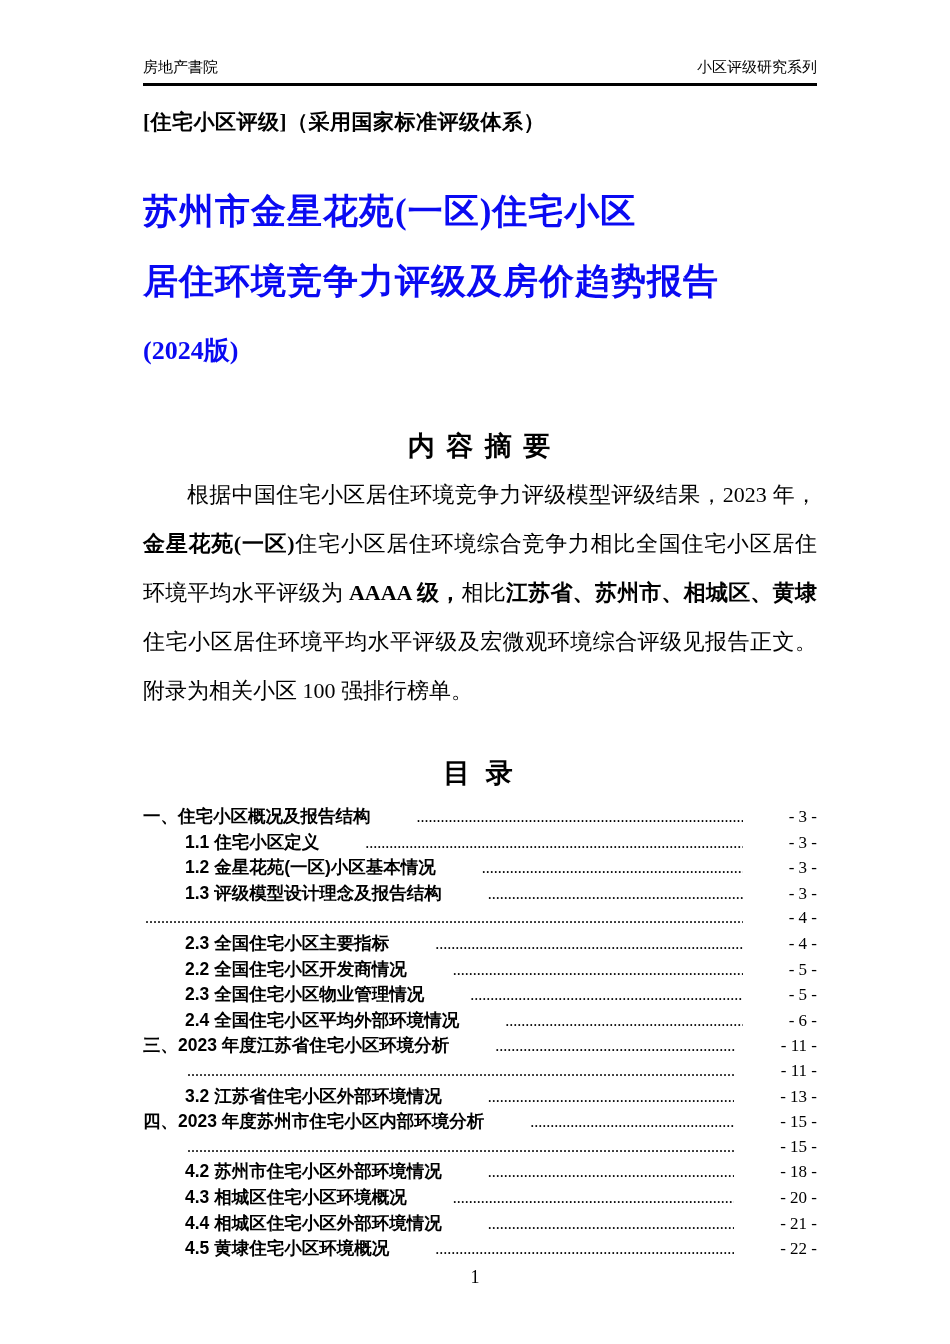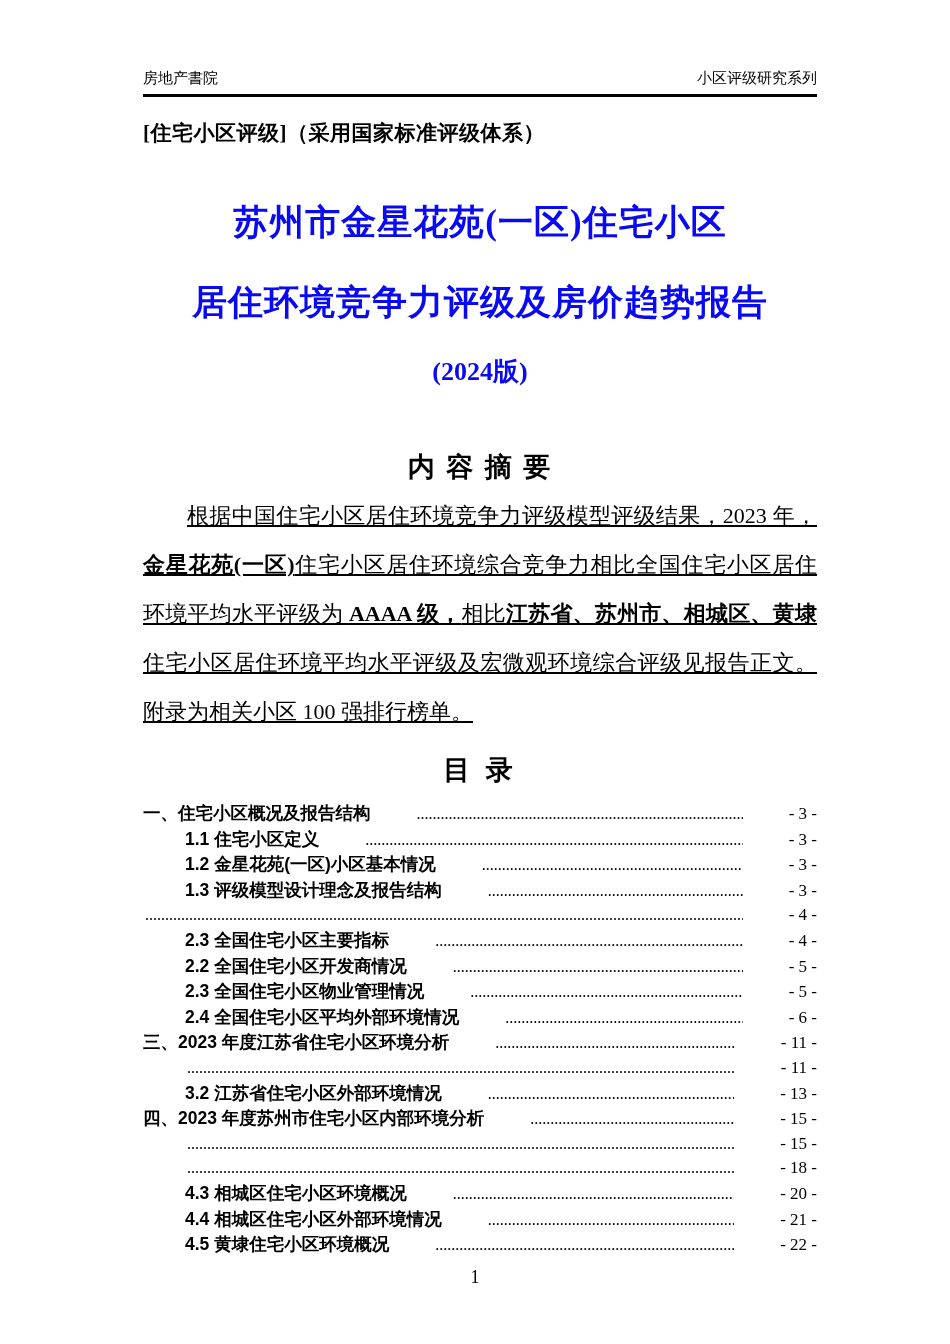--- a/index.html
+++ b/index.html
@@ -6,21 +6,21 @@
   body {
     width: 950px; height: 1344px;
     background: #ffffff;
     position: relative;
     color: #000;
     font-family: "Liberation Serif", "DejaVu Serif", serif;
     overflow: hidden;
   }
   .content {
     position: absolute;
-    left: 143px; top: 11px;
+    left: 143px; top: 0;
     width: 674px;
   }
   
   .header-row {
     margin-top: 58px;
     display: flex;
     justify-content: space-between;
     align-items: flex-end;
     font-family: "Liberation Sans", "DejaVu Sans", sans-serif;
     font-size: 15px;
@@ -29,47 +29,46 @@
   }
   
   .doc-label {
     margin-top: 22px;
     font-size: 21px;
     font-weight: 700;
     letter-spacing: 0.5px;
   }
   
   .doc-title-line {
-    text-align: center;
+    text-align: left;
     font-weight: 700;
     font-family: "Liberation Serif", "DejaVu Serif", serif;
   }
   .title-l1 { margin-top: 52px; font-size: 35px; letter-spacing: 1px; }
-  .title-l2 { margin-top: 33px; font-size: 35px; letter-spacing: 1px; }
+  .title-l2 { margin-top: 23px; font-size: 35px; letter-spacing: 1px; }
   .title-l3 { margin-top: 28px; font-size: 26px; }
   
   .section-heading {
     text-align: center;
     font-family: "Liberation Sans", "DejaVu Sans", sans-serif;
     font-weight: 700;
     font-size: 27px;
     letter-spacing: 2px;
   }
   .abstract-heading { margin-top: 60px; }
   .abstract-para {
     margin-top: 6px;
     font-size: 22px;
     line-height: 49px;
     text-align: justify;
     text-indent: 2em;
-    text-decoration: underline;
   }
   .abstract-para .seg-bold { font-weight: 700; }
   
-  .toc-heading { margin-top: 16px; letter-spacing: 4px; }
+  .toc-heading { margin-top: 40px; letter-spacing: 4px; }
   .toc-list { margin-top: 13px; }
   .toc-row {
     display: flex;
     align-items: baseline;
     font-family: "Liberation Sans", "DejaVu Sans", sans-serif;
     font-weight: 600;
     font-size: 17.5px;
     line-height: 24.6px;
     cursor: pointer;
     gap: 44px;
@@ -185,20 +184,21 @@
       <div class="toc-row level-0">
         <span class="toc-label">四、2023 年度苏州市住宅小区内部环境分析</span>
         <span class="toc-leader">....................................................................................................................................................................................................................................................................</span>
         <span class="toc-page">- 15 -</span>
       </div>
       <div class="toc-row level-1">
         <span class="toc-leader">....................................................................................................................................................................................................................................................................</span>
         <span class="toc-page">- 15 -</span>
       </div>
       <div class="toc-row level-1">
+        <span class="toc-label">4.2 苏州市住宅小区外部环境情况</span>
         <span class="toc-leader">....................................................................................................................................................................................................................................................................</span>
         <span class="toc-page">- 18 -</span>
       </div>
       <div class="toc-row level-1">
         <span class="toc-label">4.3 相城区住宅小区环境概况</span>
         <span class="toc-leader">....................................................................................................................................................................................................................................................................</span>
         <span class="toc-page">- 20 -</span>
       </div>
       <div class="toc-row level-1">
         <span class="toc-label">4.4 相城区住宅小区外部环境情况</span>

